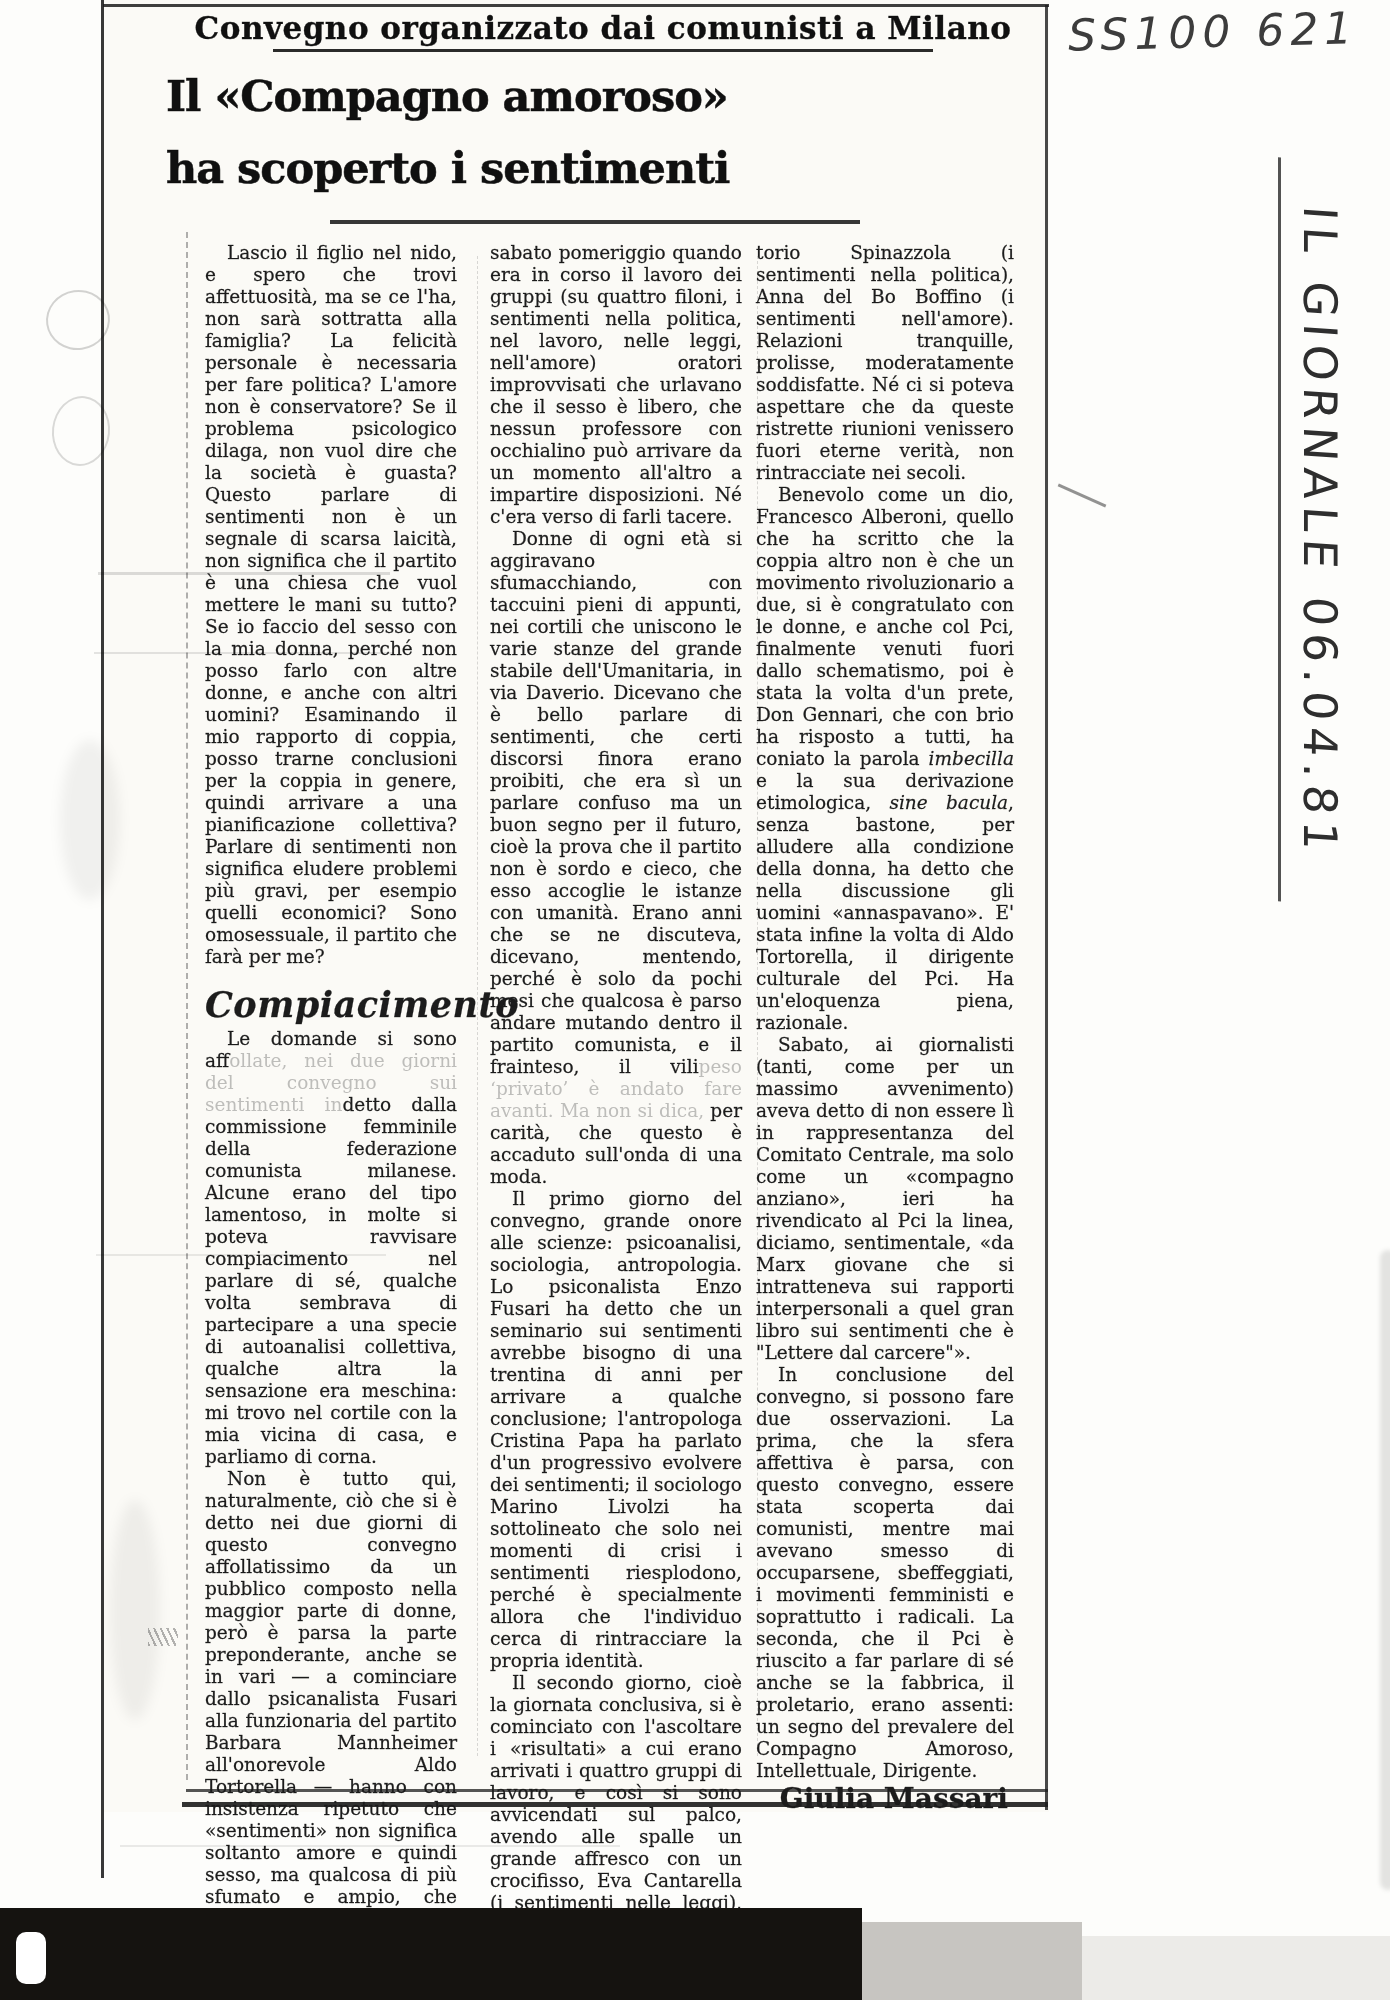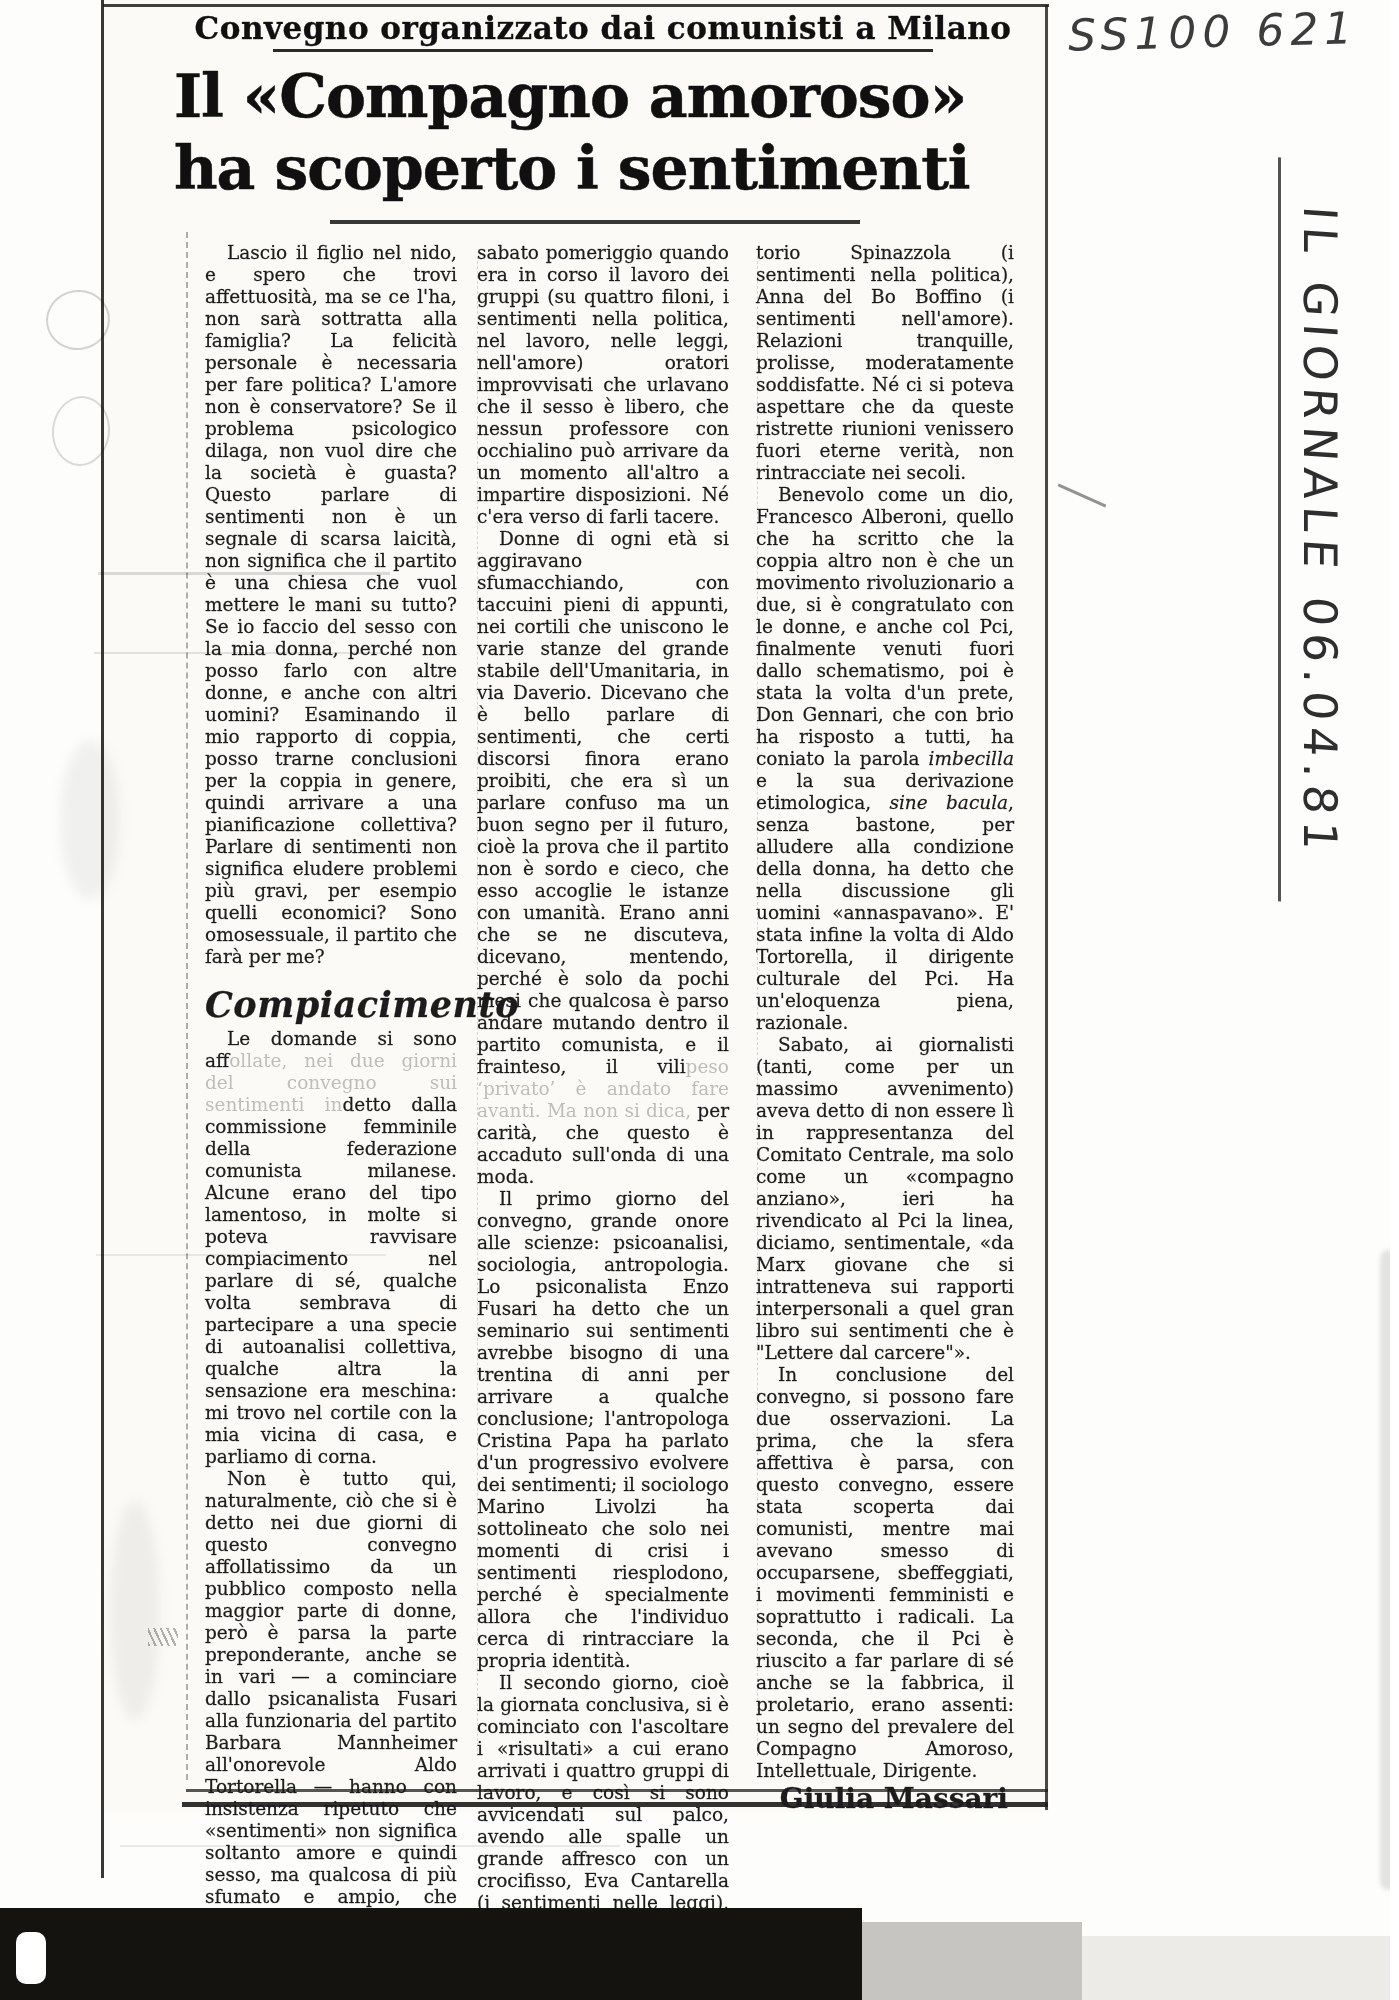--- a/index.html
+++ b/index.html
@@ -20,30 +20,30 @@
   .inner-left-dash { position:absolute; left:186px; top:232px; height:1548px; width:0;
                      border-left:2px dashed rgba(0,0,0,.30); }
   .gutter { position:absolute; top:256px; height:1500px; width:0; border-left:1px dashed rgba(0,0,0,.14); }
   .gutter-1 { left:477px; } .gutter-2 { left:757px; }
 
   
   .masthead { position:absolute; left:162px; top:10px; width:882px; color:#101010; }
   .kicker { text-align:center; font-size:31px; font-weight:bold; letter-spacing:.5px;
             -webkit-text-stroke:.4px rgba(16,16,16,.8); }
   .kicker-rule { width:660px; height:3px; background:#141414; margin:3px auto 0 auto; opacity:.9; }
-  .headline { margin:8px 0 0 12px; font-size:60px; line-height:72px; font-weight:bold;
+  .headline { margin:8px 0 0 4px; font-size:43px; line-height:72px; font-weight:bold;
               letter-spacing:-1px; -webkit-text-stroke:.6px rgba(10,10,10,.85); }
   .headline-rule { position:absolute; left:330px; top:220px; width:530px; height:4px; background:#141414; opacity:.85; }
 
   
   .col { position:absolute; top:242px; text-align:justify; color:#1c1c1c;
          font-size:18.5px; line-height:22px;
          -webkit-text-stroke:.3px rgba(25,25,25,.72); hyphens:auto; }
   .col1 { left:205px; width:252px; }
-  .col2 { left:477px; width:252px; }
+  .col2 { left:490px; width:252px; }
   .col3 { left:756px; width:258px; }
   .par { margin:0; text-indent:22px; }
   .cont { text-indent:0; }
   .subhead { margin:26px 0 12px 0; font-size:35px; font-weight:bold; font-style:italic;
              text-indent:0; letter-spacing:.5px; }
   .subhead-faint { color:rgba(35,35,35,.82); }
   .faded { color:rgba(80,80,80,.36); -webkit-text-stroke:0; }
   .ital { font-style:italic; }
   .byline { margin-top:6px; text-align:right; font-weight:bold; font-size:28px; text-indent:0;
             padding-right:6px; }

